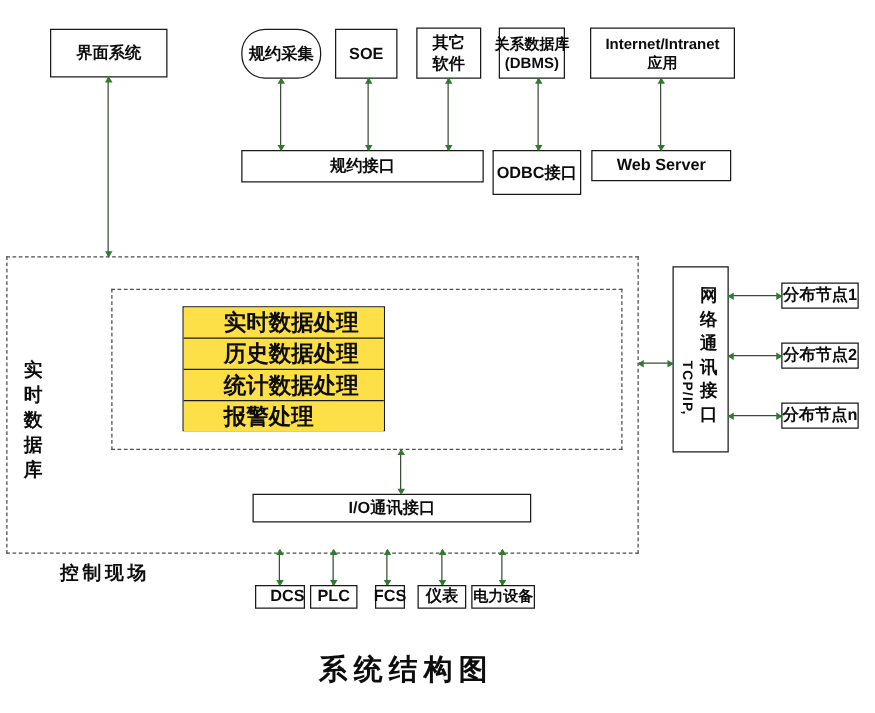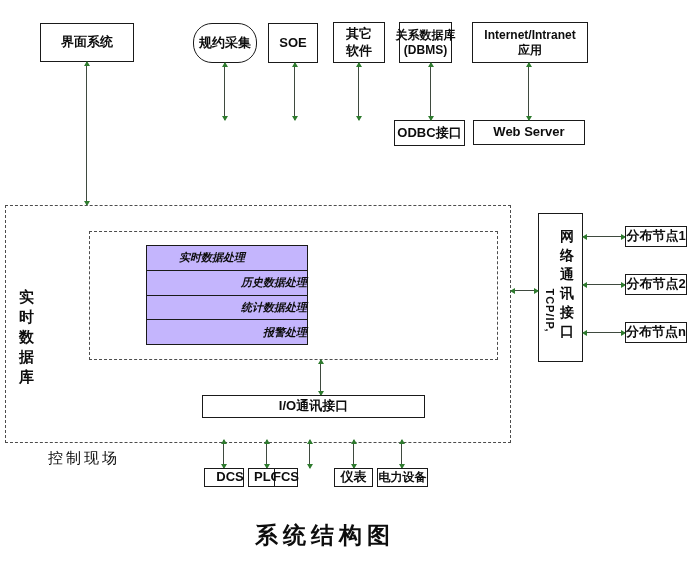--- a/index.html
+++ b/index.html
@@ -22,35 +22,35 @@
   .vlabel {
     position:absolute; font-weight:bold; word-break:break-all;
     text-align:right; color:#0d0d0d;
   }
   .modcol {
     position:absolute; box-sizing:border-box; border:1.5px solid #1a1a1a; background:#fff;
     display:flex; flex-direction:column;
   }
   .modrow {
     box-sizing:border-box; flex:1; display:flex; align-items:center;
-    padding-left:32px; font-weight:bold; font-size:11px; white-space:nowrap; background:#c4b5fd;font-style:italic;
+    padding-left:32px; font-weight:bold; font-size:18px; white-space:nowrap; background:#fde047;
   }
-  .modrow + .modrow { border-top:1.5px solid #1a1a1a;justify-content:flex-end; }
+  .modrow + .modrow { border-top:1.5px solid #1a1a1a; }
   
   .cv { position:absolute; width:1px; background:#3f4a3f; }
   .cv::before { content:""; position:absolute; top:-1px; left:-2.5px; width:0; height:0;
     border-left:3px solid transparent; border-right:3px solid transparent; border-bottom:5px solid #2e7b2e; }
   .cv::after  { content:""; position:absolute; bottom:-1px; left:-2.5px; width:0; height:0;
     border-left:3px solid transparent; border-right:3px solid transparent; border-top:5px solid #2e7b2e; }
   .ch { position:absolute; height:1px; background:#3f4a3f; }
   .ch::before { content:""; position:absolute; left:-1px; top:-2.5px; width:0; height:0;
     border-top:3px solid transparent; border-bottom:3px solid transparent; border-right:5px solid #2e7b2e; }
   .ch::after  { content:""; position:absolute; right:-1px; top:-2.5px; width:0; height:0;
     border-top:3px solid transparent; border-bottom:3px solid transparent; border-left:5px solid #2e7b2e; }
-  .plain-label { position:absolute; font-weight:normal; white-space:nowrap; }
+  .plain-label { position:absolute; font-weight:bold; white-space:nowrap; }
   .title {
     position:absolute; left:210px; top:520px; width:230px; text-align:center;
     font-size:23px; font-weight:bold; letter-spacing:5px;
     font-family:Liberation Serif, serif;
   }
   .tcpip {
     position:absolute; left:511px; top:304px; width:76px; height:13px;
     transform:rotate(90deg); font-size:11px; font-weight:bold; text-align:center;
     letter-spacing:1px; white-space:nowrap;
   }
@@ -76,21 +76,24 @@
   </div>
   <div class="box" style="left:399px;top:22px;width:53px;height:41px;font-size:12px;">
     <span>关系数据库</span>
     <span>(DBMS)</span>
   </div>
   <div class="box" style="left:472px;top:22px;width:116px;height:41px;font-size:12px;">
     <span>Internet/Intranet</span>
     <span>应用</span>
   </div>
 
-  <div class="box" style="left:394px;top:120px;width:71px;height:26px;">
+  <div class="box" style="left:193px;top:120px;width:194px;height:26px;">
+    <span>规约接口</span>
+  </div>
+  <div class="box" style="left:394px;top:120px;width:71px;height:36px;">
     <span>ODBC接口</span>
   </div>
   <div class="box" style="left:473px;top:120px;width:112px;height:25px;">
     <span>Web Server</span>
   </div>
 
   <div class="cv" style="left:86px;top:62px;height:143px;"></div>
   <div class="cv" style="left:224px;top:63px;height:57px;"></div>
   <div class="cv" style="left:294px;top:63px;height:57px;"></div>
   <div class="cv" style="left:358px;top:63px;height:57px;"></div>
@@ -131,21 +134,21 @@
   <div class="cv" style="left:309px;top:440px;height:28px;"></div>
   <div class="cv" style="left:353px;top:440px;height:28px;"></div>
   <div class="cv" style="left:401px;top:440px;height:28px;"></div>
 
   <div class="box" style="left:204px;top:468px;width:40px;height:19px;padding-left:12px;">
     <span>DCS</span>
   </div>
   <div class="box" style="left:248px;top:468px;width:38px;height:19px;">
     <span>PLC</span>
   </div>
-  <div class="box" style="left:274px;top:468px;width:24px;height:19px;text-align:right;">
+  <div class="box" style="left:300px;top:468px;width:24px;height:19px;text-align:right;">
     <span>FCS</span>
   </div>
   <div class="box" style="left:334px;top:468px;width:39px;height:19px;">
     <span>仪表</span>
   </div>
   <div class="box small" style="left:377px;top:468px;width:51px;height:19px;">
     <span>电力设备</span>
   </div>
 
   <div class="box" style="left:538px;top:213px;width:45px;height:149px;"></div>

